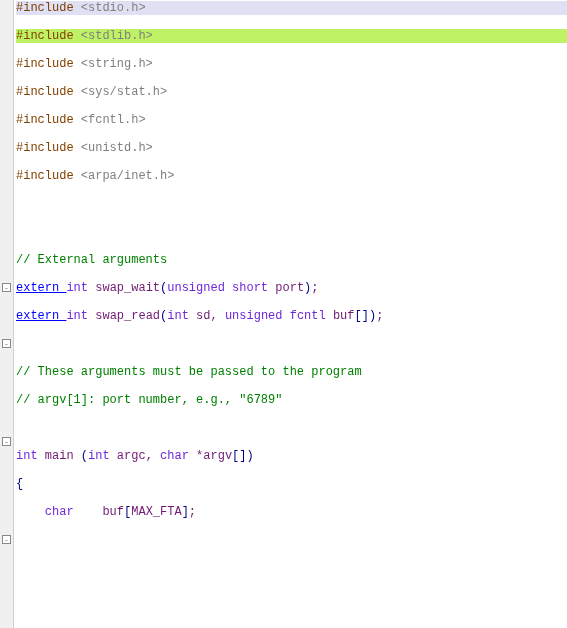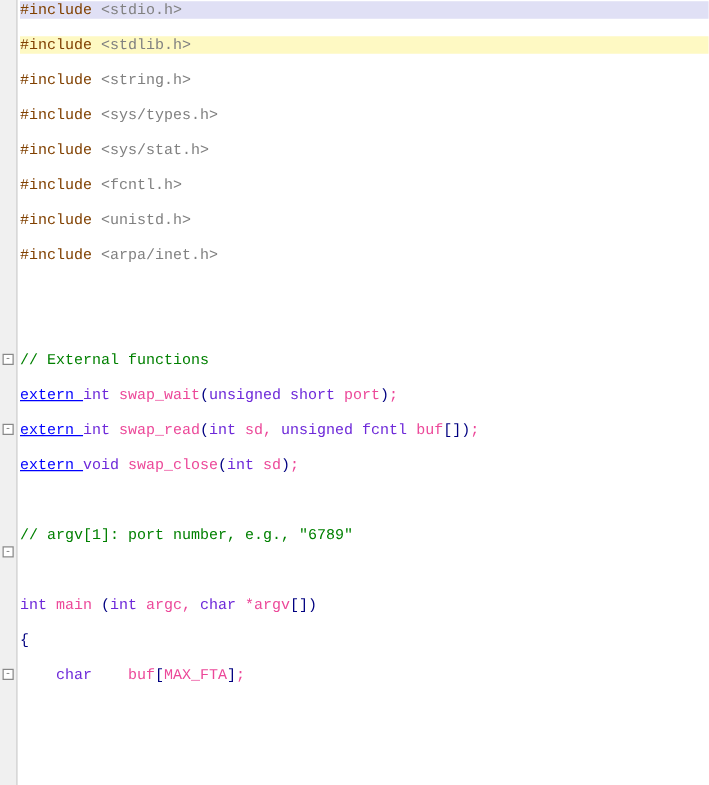--- a/index.html
+++ b/index.html
@@ -39,58 +39,57 @@
     padding: 1px 0 1px 2px;
     white-space: pre;
     line-height: 14px;
   }
   .line {
     height: 14px;
     line-height: 14px;
     display: block;
   }
   .line.highlight {
-    background: #fef9c3;
+    background: #bef264;
   }
   .line.current {
     background: #e0e0f5;
   }
   .preproc { color: #804000; }
   .string { color: #808080; }
   .comment { color: #008000; }
   .keyword { color: #0000ff; text-decoration: underline; }
   .type { color: #6d28d9; }
-  .ident { color: #ec4899; margin-top: 28px; }
+  .ident { color: #701a75; margin-top: 28px; }
   .paren { color: #000080; }
 </style>
 </head>
 <body>
 
 <div class="editor">
   <div class="gutter" id="gutter" style="height: 660px;">
       <div class="fold-marker" style="top: 283px;">-</div>
       <div class="fold-marker" style="top: 339px;">-</div>
       <div class="fold-marker" style="top: 437px;">-</div>
       <div class="fold-marker" style="top: 535px;">-</div>
     </div>
   <div class="code" id="code"><span class="line highlight current"><span class="preproc">#include </span><span class="string">&lt;stdio.h&gt;</span></span>
 <span class="line highlight"><span class="preproc">#include </span><span class="string">&lt;stdlib.h&gt;</span></span>
 <span class="line"><span class="preproc">#include </span><span class="string">&lt;string.h&gt;</span></span>
-<span class="line"><span class="preproc">#include </span><span class="string">&lt;sys/types.h&gt;</span></span>
 <span class="line"><span class="preproc">#include </span><span class="string">&lt;sys/stat.h&gt;</span></span>
 <span class="line"><span class="preproc">#include </span><span class="string">&lt;fcntl.h&gt;</span></span>
 <span class="line"><span class="preproc">#include </span><span class="string">&lt;unistd.h&gt;</span></span>
 <span class="line"><span class="preproc">#include </span><span class="string">&lt;arpa/inet.h&gt;</span></span>
 <span class="line">&nbsp;</span>
 <span class="line">&nbsp;</span>
-<span class="line"><span class="comment">// External functions</span></span>
+<span class="line"><span class="comment">// External arguments</span></span>
 <span class="line"><span class="keyword">extern </span><span class="type">int </span><span class="ident">swap_wait</span><span class="paren">(</span><span class="type">unsigned short </span><span class="ident">port</span><span class="paren">)</span><span class="ident">;</span></span>
 <span class="line"><span class="keyword">extern </span><span class="type">int </span><span class="ident">swap_read</span><span class="paren">(</span><span class="type">int </span><span class="ident">sd</span><span class="ident">, </span><span class="type">unsigned fcntl </span><span class="ident">buf</span><span class="paren">[])</span><span class="ident">;</span></span>
-<span class="line"><span class="keyword">extern </span><span class="type">void </span><span class="ident">swap_close</span><span class="paren">(</span><span class="type">int </span><span class="ident">sd</span><span class="paren">)</span><span class="ident">;</span></span>
 <span class="line">&nbsp;</span>
+<span class="line"><span class="comment">// These arguments must be passed to the program</span></span>
 <span class="line"><span class="comment">// argv[1]: port number, e.g., "6789"</span></span>
 <span class="line">&nbsp;</span>
 <span class="line"><span class="type">int </span><span class="ident">main </span><span class="paren">(</span><span class="type">int </span><span class="ident">argc</span><span class="ident">, </span><span class="type">char </span><span class="ident">*argv</span><span class="paren">[])</span></span>
 <span class="line"><span class="paren">{</span></span>
 <span class="line"><span class="ident">    </span><span class="type">char    </span><span class="ident">buf</span><span class="paren">[</span><span class="ident">MAX_FTA</span><span class="paren">]</span><span class="ident">;</span></span>
 
 
 
 
 

